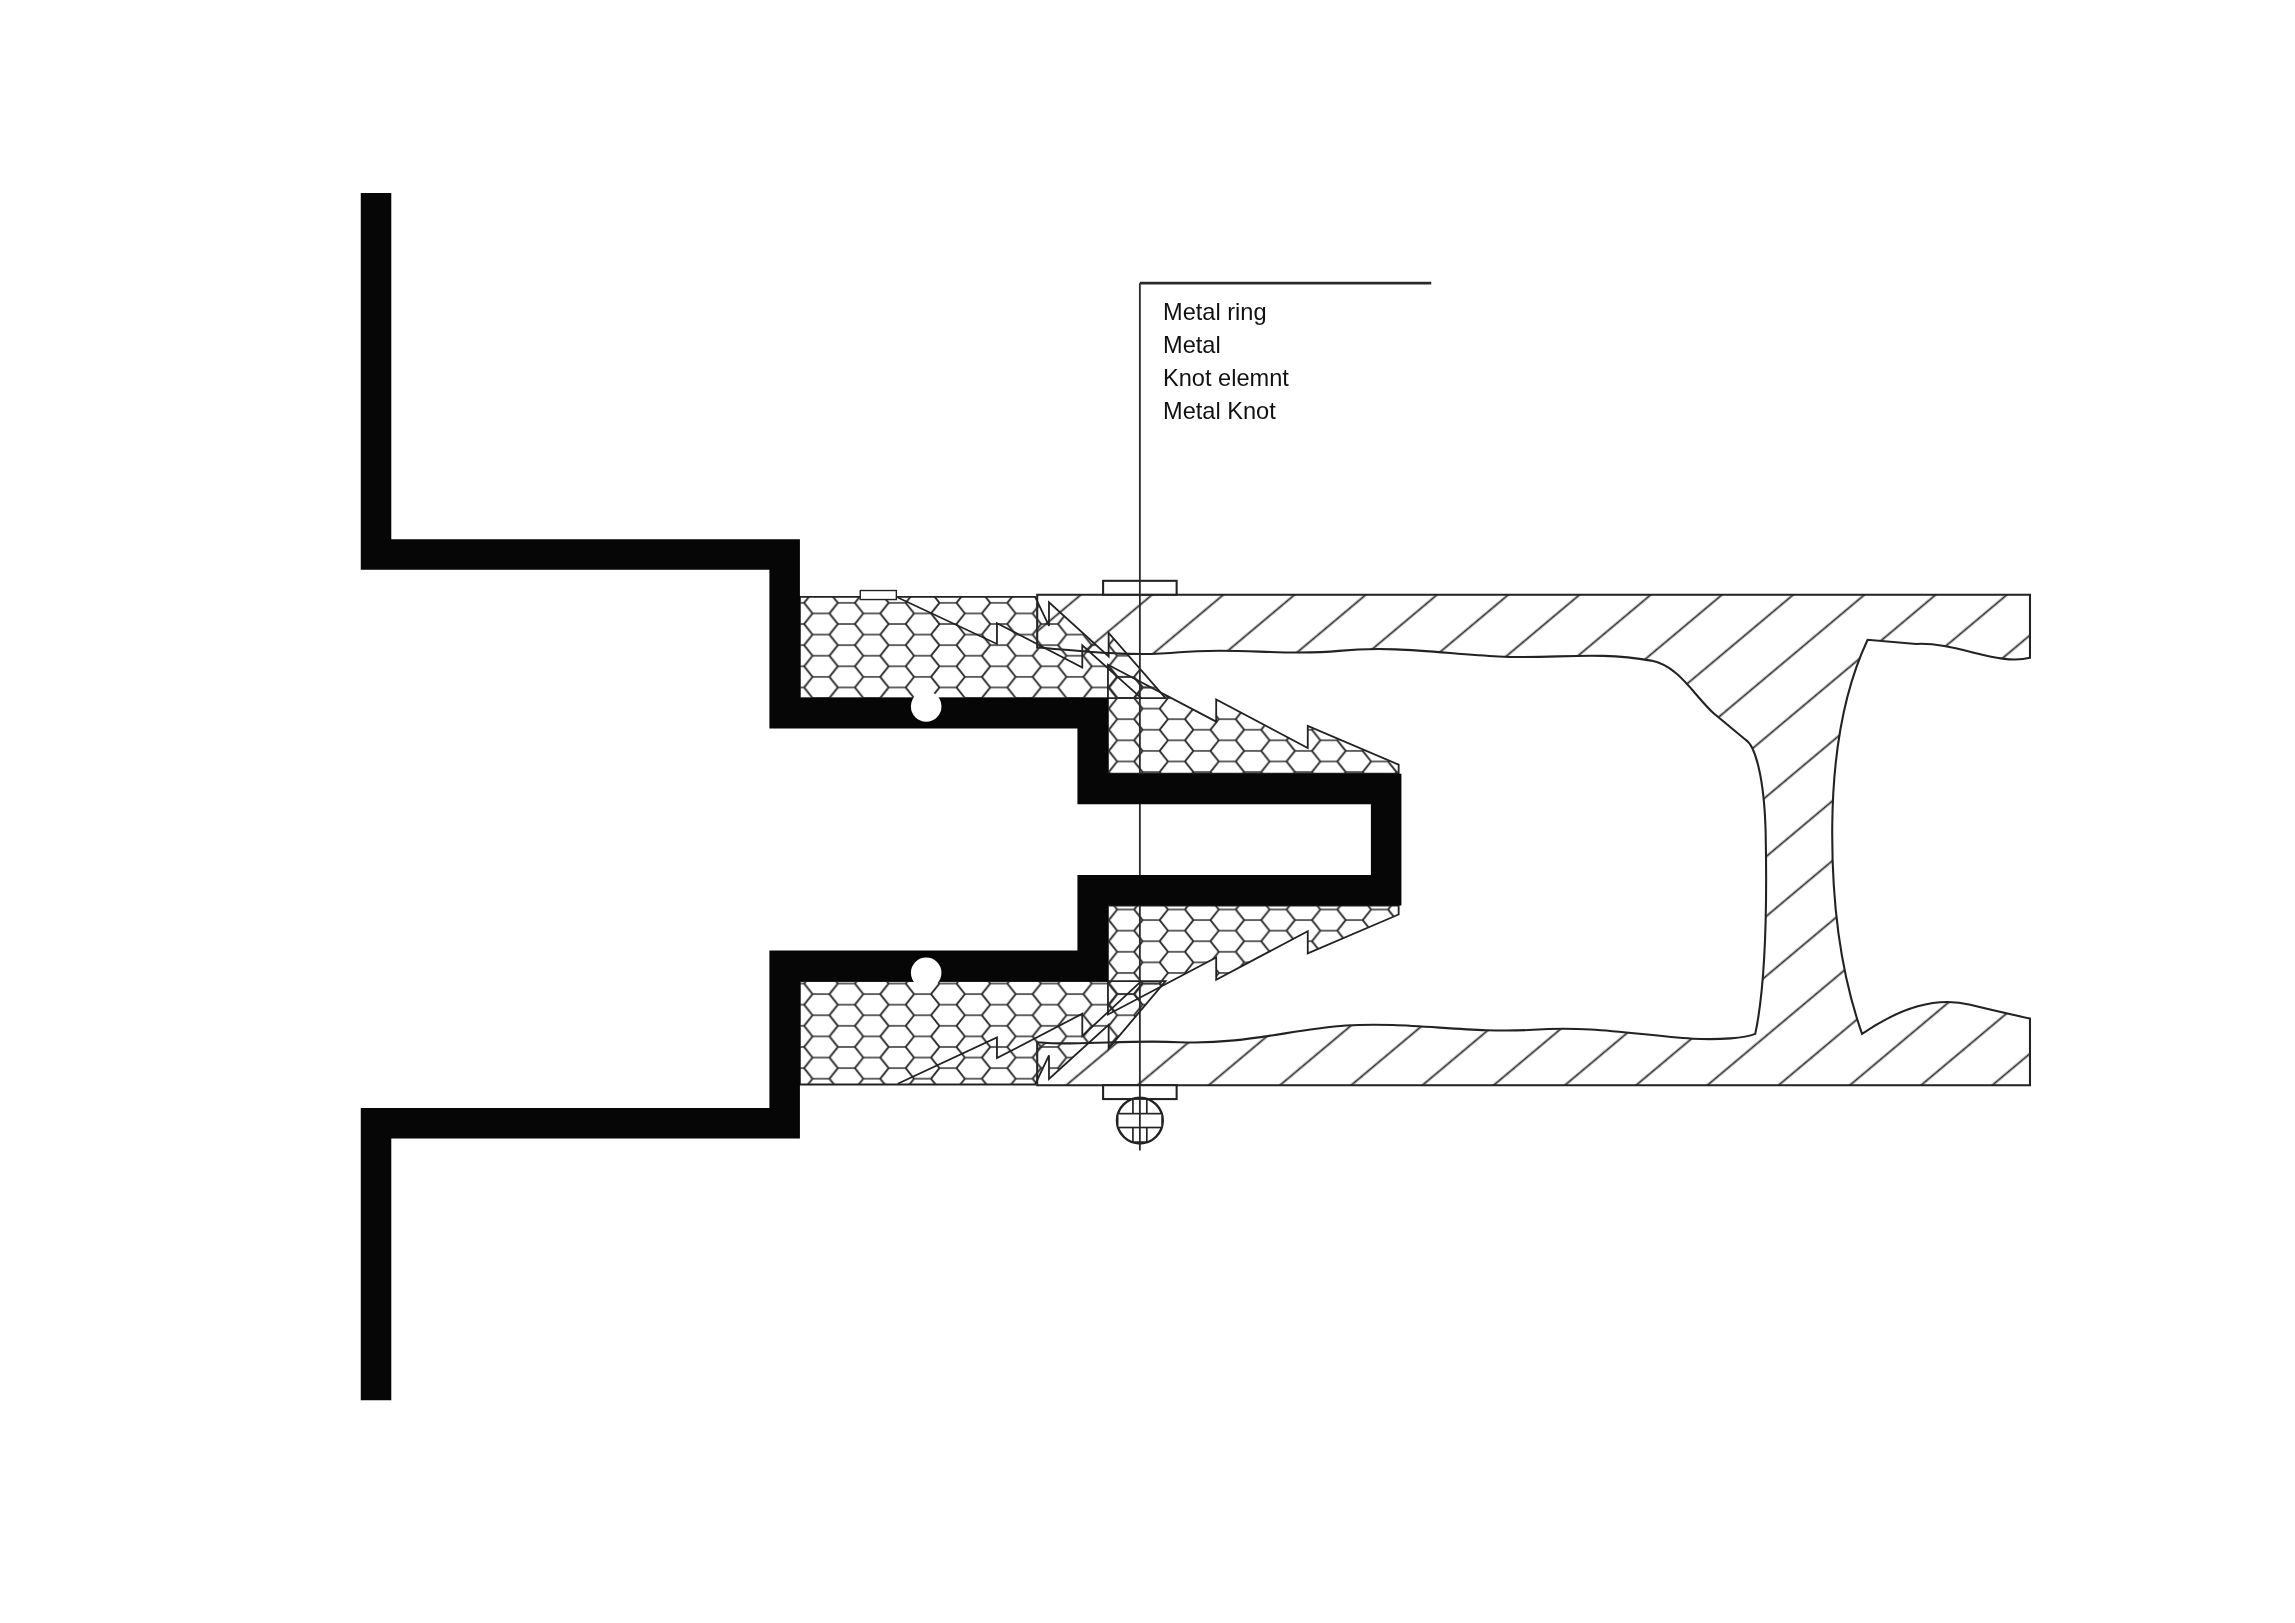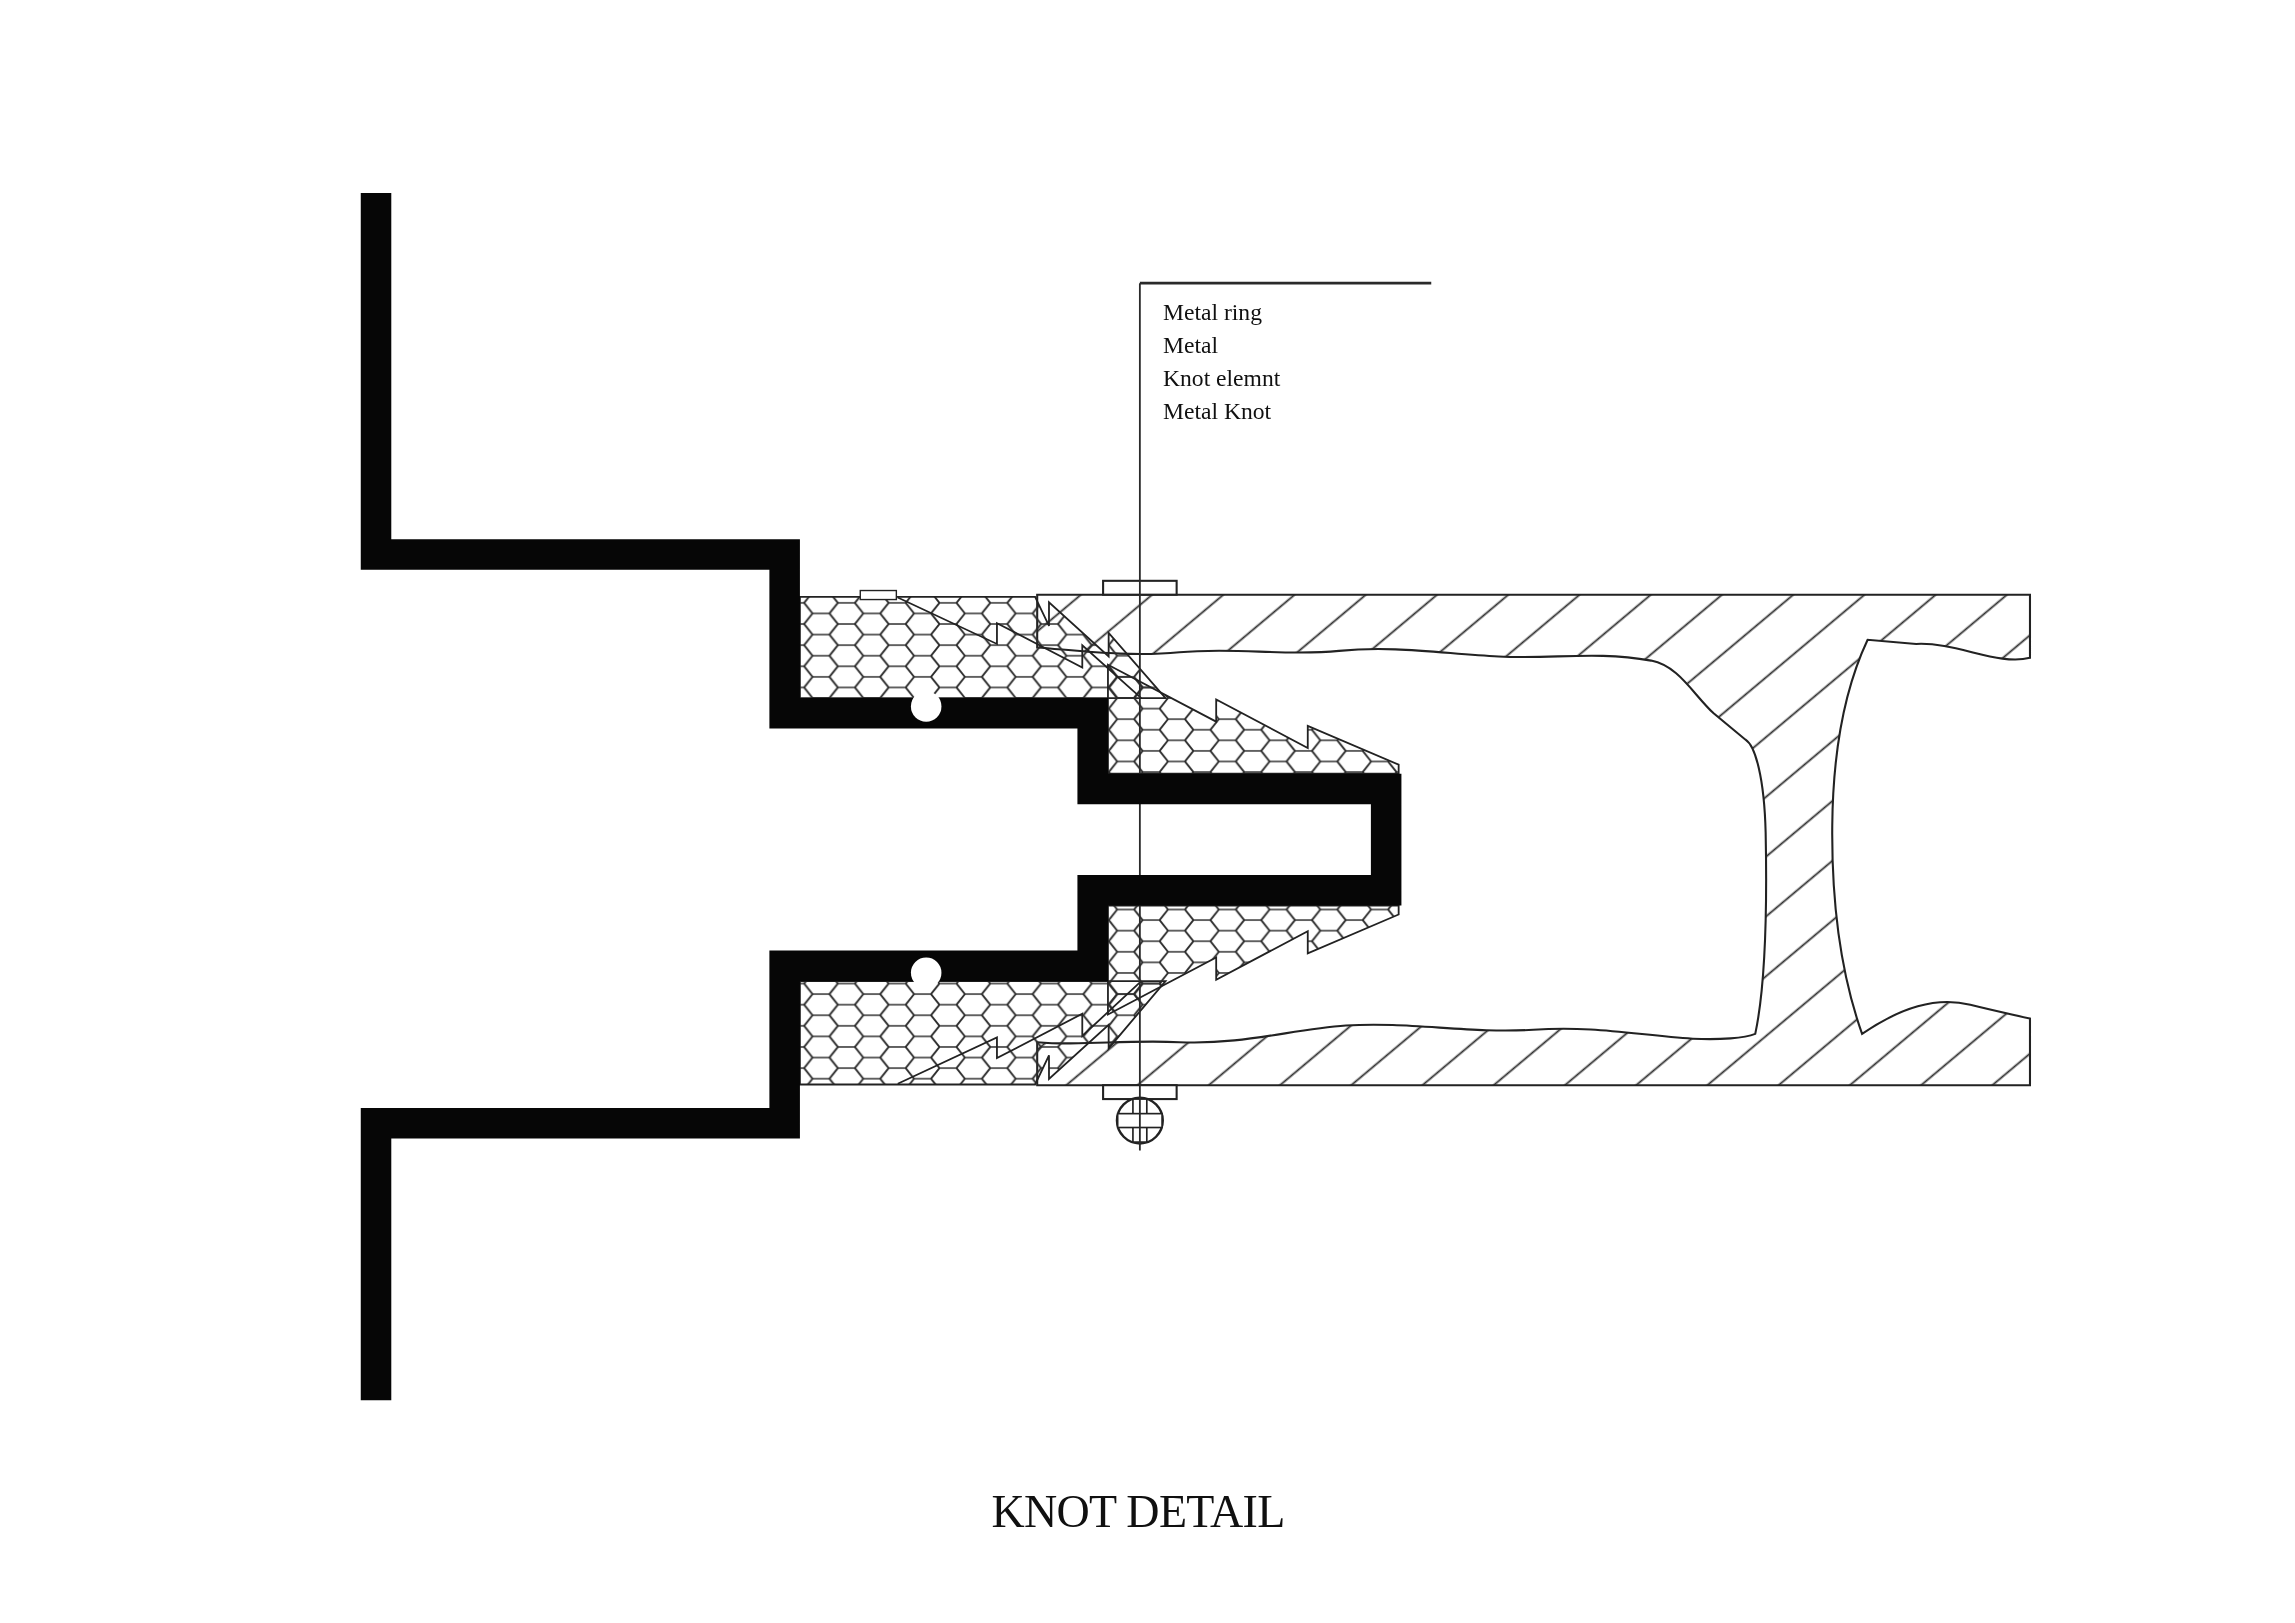--- a/index.html
+++ b/index.html
@@ -1,20 +1,20 @@
 <!DOCTYPE html>
 <html style="font-size:11px"><head>
 <meta charset="utf-8">
 <style>
   html,body{margin:0;padding:0;background:#ffffff;}
   .canvas{
     position:relative;
     width:2295px;height:1623px;
     background:#ffffff;
-    font-family:Liberation Serif, serif;
+    font-family:Liberation Sans, sans-serif;
     overflow:hidden;
   }
   .drawing-svg{position:absolute;left:0;top:0;width:100%;height:100%;}
   .callout-labels{
     position:absolute;left:1163px;top:296px;
     font-size:23.6px;line-height:33px;color:#111111;
     letter-spacing:0px;white-space:nowrap;
   }
   .drawing-title{
     position:absolute;left:930px;top:1485px;width:416px;
@@ -105,16 +105,15 @@
     <circle cx="1335" cy="1402" r="22" fill="#ffffff"></circle>
   </svg>
 
   <div class="callout-labels">
     <div>Metal ring</div>
     <div>Metal</div>
     <div>Knot elemnt</div>
     <div>Metal Knot</div>
   </div>
 
-  <div class="drawing-title">KNOT DETAIL</div>
 
 </div>
 
 
 </body></html>

